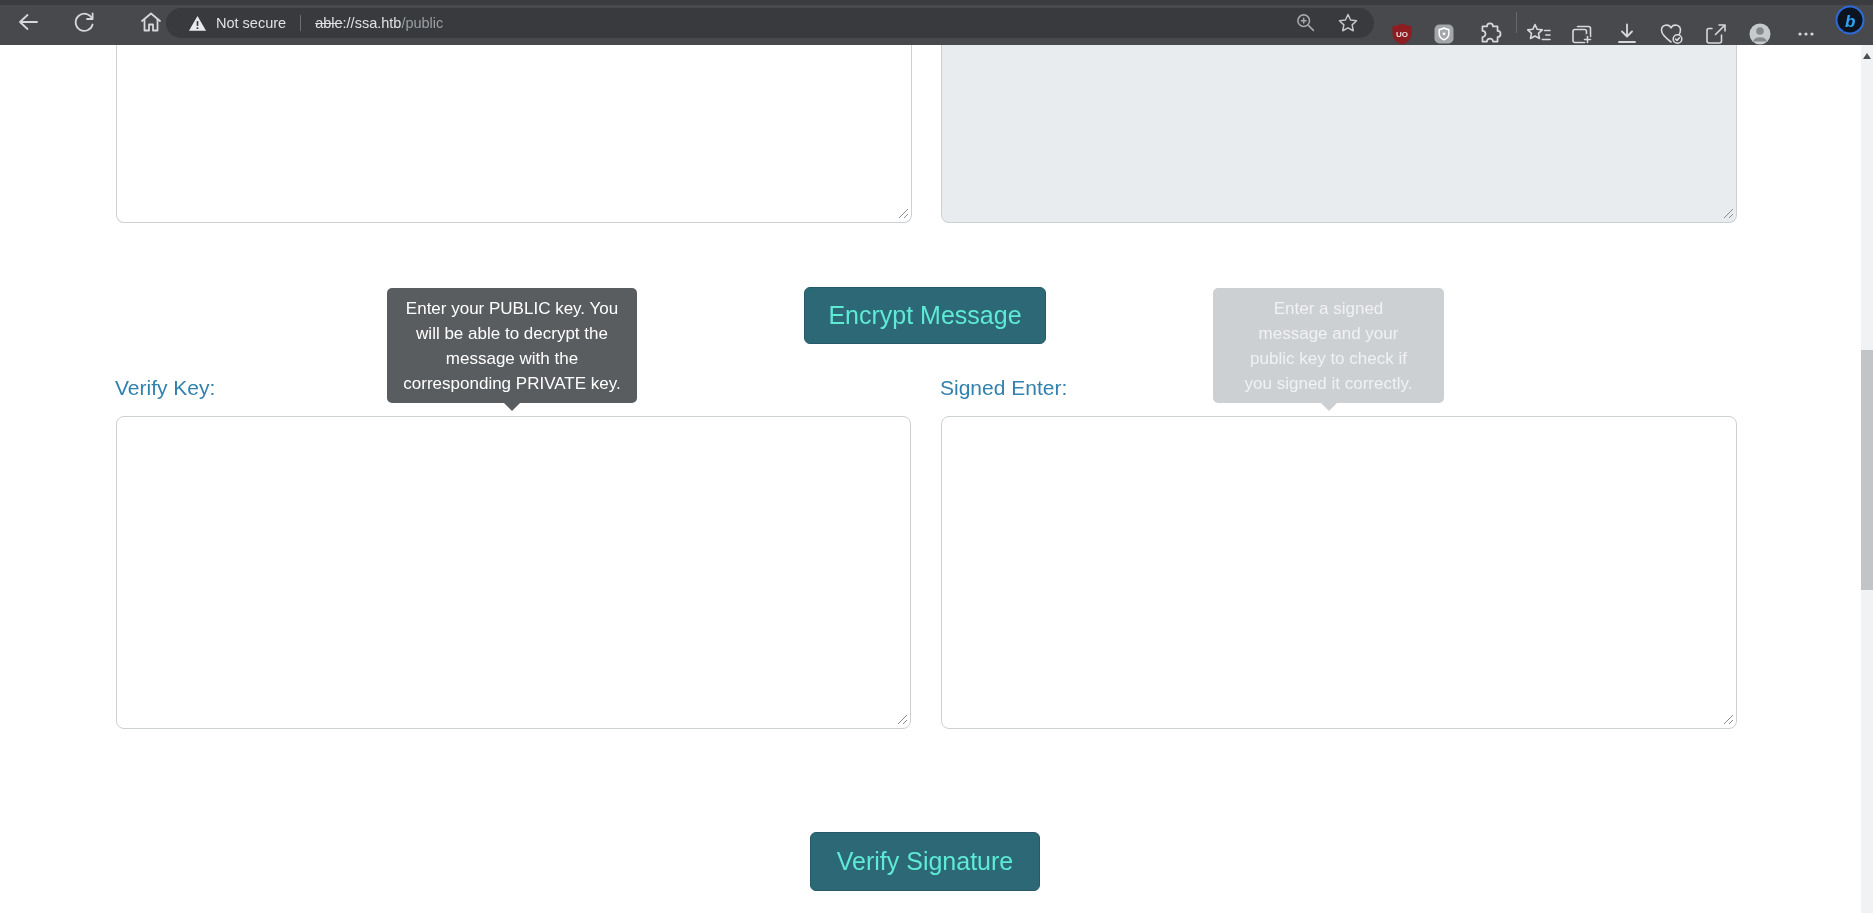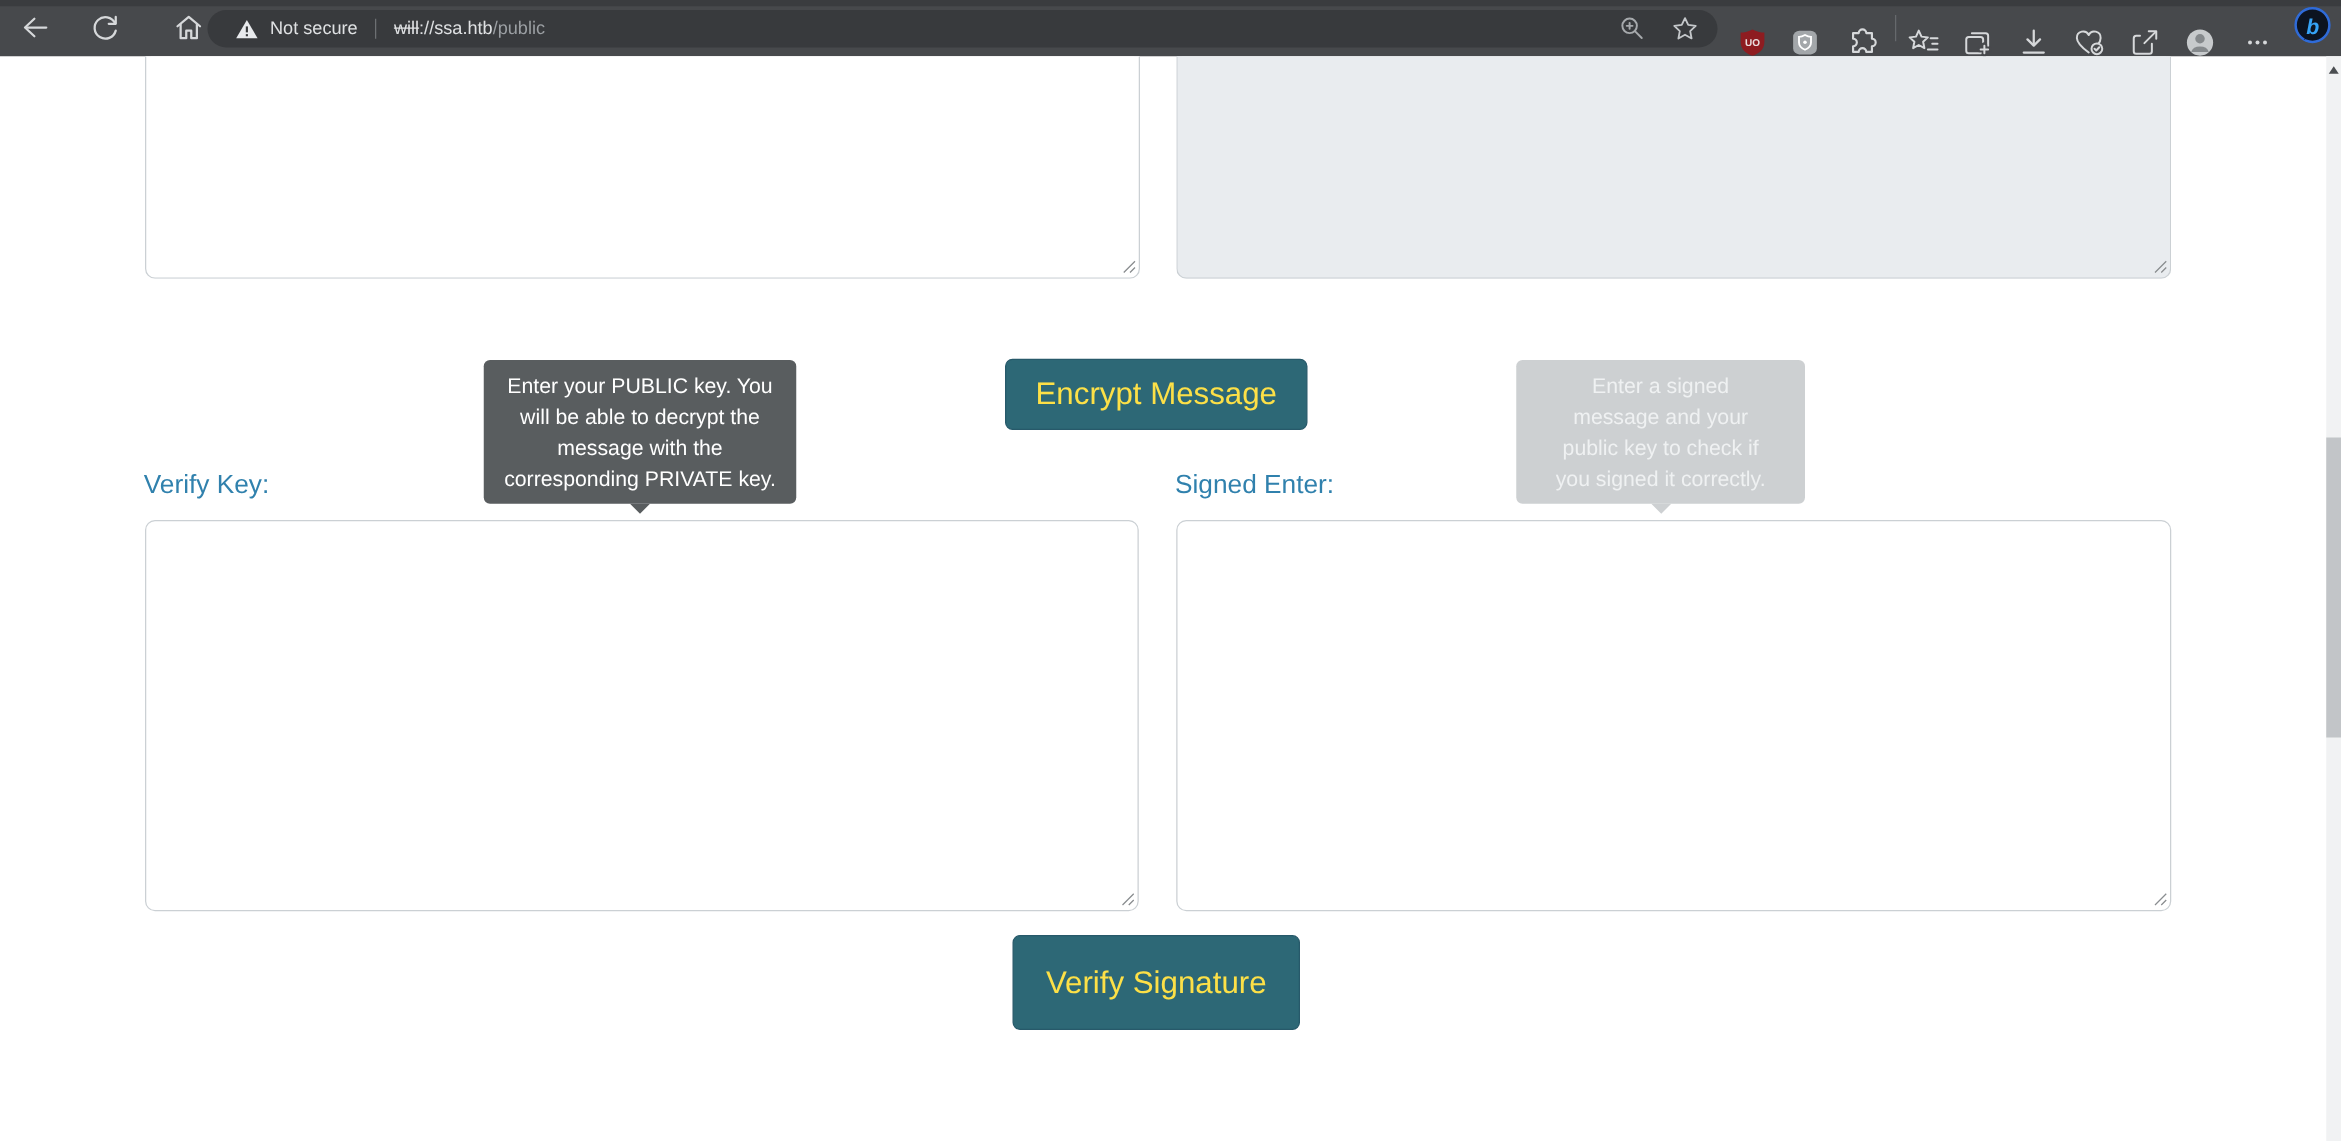--- a/index.html
+++ b/index.html
@@ -33,21 +33,21 @@
   .ta-wrap textarea { width:100%; height:100%; border:1px solid #cbd0d4; border-radius:8px;
                       background:#fff; resize:none; font-family:"Liberation Sans",sans-serif;
                       font-size:16px; padding:8px 10px; color:#333; outline:none; }
   .ta-wrap.cut textarea { border-top:none; border-radius:0 0 8px 8px; }
   .ta-wrap.readonly textarea { background:#e9ecef; }
   .resize-handle { position:absolute; right:3px; bottom:4px; width:11px; height:11px; pointer-events:none; }
 
   .field-label { position:absolute; color:#3081ad; font-size:21px; }
 
   .teal-btn { position:absolute; background:#2d6876; border:1px solid #27596a; border-radius:6px;
-              color:#fde047; font-size:25px; font-family:"Liberation Sans",sans-serif;
+              color:#5eead4; font-size:25px; font-family:"Liberation Sans",sans-serif;
               cursor:pointer; display:flex; align-items:center; justify-content:center; }
 
   .tooltip { position:absolute; border-radius:5px; text-align:center;
              font-size:17px; line-height:25px; display:flex; align-items:center; justify-content:center; }
   .tooltip .arrow { position:absolute; left:50%; bottom:-8px; margin-left:-8px; width:0; height:0;
                     border-left:8px solid transparent; border-right:8px solid transparent; }
   .tooltip.dark { background:#595d5f; color:#ffffff; width:250px; height:115px; padding:20px 14px; }
   .tooltip.dark .arrow { border-top:8px solid #595d5f; }
   .tooltip.light { background:#cdd0d2; color:#eff1f2; width:231px; height:115px; padding:6px 26px; }
   .tooltip.light .arrow { border-top:8px solid #cdd0d2; }
@@ -85,21 +85,21 @@
   </div>
 
   <div class="addr-pill">
     <svg class="warn" viewBox="0 0 20 20">
       <polygon points="10,2 19,17.5 1,17.5" fill="#e8eaed"></polygon>
       <rect x="9.1" y="7.5" width="1.8" height="5" fill="#383a3d"></rect>
       <rect x="9.1" y="14" width="1.8" height="1.8" fill="#383a3d"></rect>
     </svg>
     <span class="notsecure">Not secure</span>
     <span class="addr-divider"></span>
-    <span class="url"><span class="scheme">will</span><span>://ssa.htb</span><span class="path">/public</span></span>
+    <span class="url"><span class="scheme">able</span><span>://ssa.htb</span><span class="path">/public</span></span>
     <span class="pill-right">
       <svg viewBox="0 0 26 26" fill="none" stroke="#a6a9ac" stroke-width="1.7" stroke-linecap="round">
         <circle cx="10.5" cy="10.5" r="6.3"></circle>
           <path d="M15.3 15.3 L21 21"></path>
         <path d="M10.5 8 V13 M8 10.5 H13"></path>
       </svg>
       <svg viewBox="0 0 26 26" fill="none" stroke="#c4c7ca" stroke-width="1.6" stroke-linejoin="round">
         <path d="M13 3.8 L15.8 9.7 L22.3 10.5 L17.5 15 L18.7 21.4 L13 18.2 L7.3 21.4 L8.5 15 L3.7 10.5 L10.2 9.7 Z"></path>
       </svg>
     </span>
@@ -218,18 +218,18 @@
   </svg>
 </div>
 
 <div class="ta-wrap" style="left:941px; top:416px; width:796px; height:313px">
   <textarea style=""></textarea>
   <svg class="resize-handle" viewBox="0 0 11 11">
     <path d="M10 1 L1 10 M10 6 L6 10" stroke="#8a8d90" stroke-width="1" fill="none"></path>
   </svg>
 </div>
 
-<button class="teal-btn" style="left:810px; top:748px; width:230px; height:76px">Verify Signature</button>
+<button class="teal-btn" style="left:810px; top:832px; width:230px; height:59px">Verify Signature</button>
 
 <div class="sb-track">
   <div class="sb-up"></div>
   <div class="sb-thumb"></div>
 </div>
 
 </body></html>

